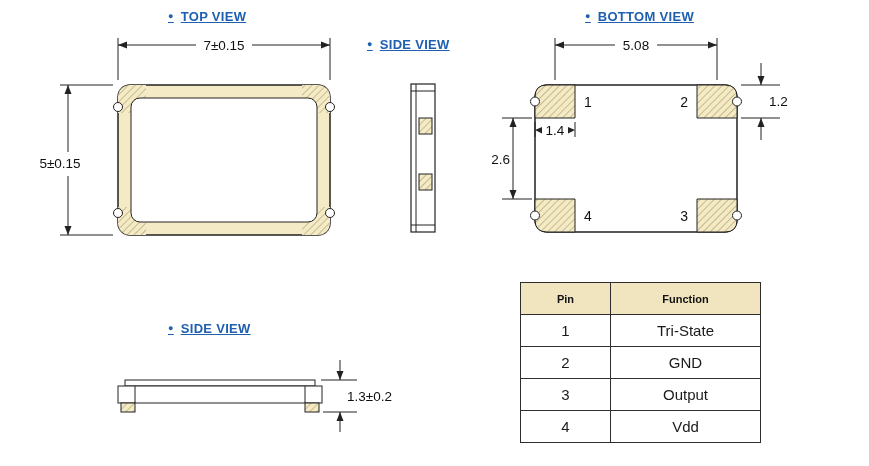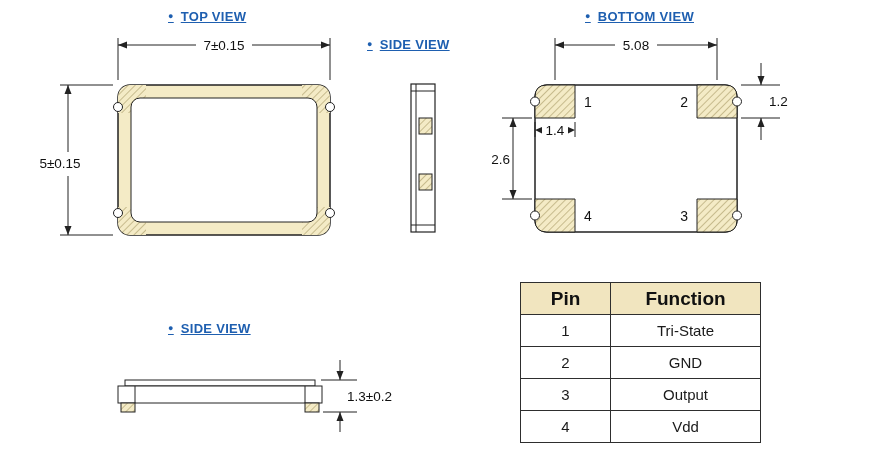--- a/index.html
+++ b/index.html
@@ -29,21 +29,21 @@
   .notch { fill:#fff; stroke:var(--line,#222); stroke-width:1; }
 
   .pin-table {
     position:absolute; left:520px; top:282px;
     border-collapse:collapse; font-size:15px; color:#1a1a1a;
   }
   .pin-table th, .pin-table td {
     border:1px solid #2e2e2e; text-align:center; height:32px; vertical-align:middle;
   }
   .pin-table th {
-    background:var(--table-header-bg,#f1e5bf); font-weight:bold; font-size:19px; color:#111;
+    background:var(--table-header-bg,#f1e5bf); font-weight:bold; font-size:11px; color:#111;
   }
   .pin-table .col-pin { width:90px; }
   .pin-table .col-fn  { width:150px; }
 </style>
 </head>
 <body>
 
 <div class="canvas">
 
   <div class="view-label" style="left:168px; top:9px;">

